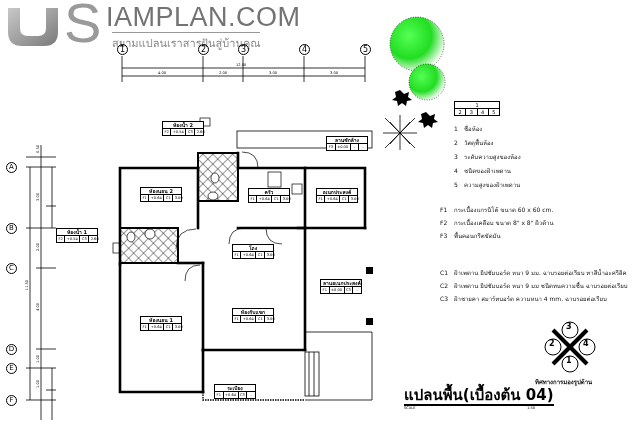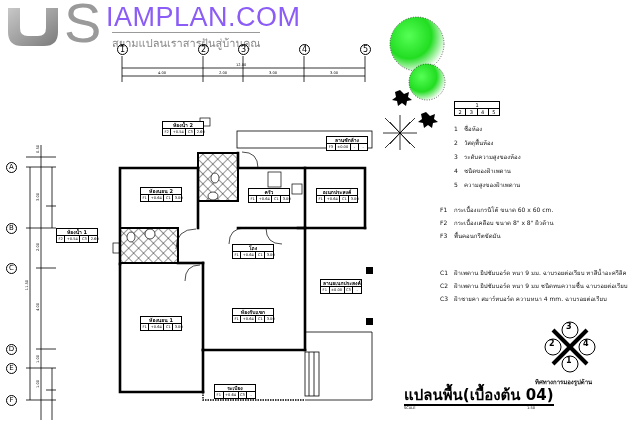--- a/index.html
+++ b/index.html
@@ -23,21 +23,21 @@
   <svg width="120" height="46">
     <defs>
       <linearGradient id="lg" x1="0" x2="1" y1="0" y2="1">
         <stop offset="0" stop-color="#c8c8c8"></stop>
           <stop offset="1" stop-color="#7a7a7a"></stop>
       </linearGradient>
     </defs>
     <path d="M2 4 h12 v20 q0 8 8 8 h10 q8 0 8 -8 v-20 h12 v24 q0 14 -14 14 h-22 q-14 0 -14 -14 z" fill="url(#lg)"></path>
   </svg>
   <div class="abs logo-s" style="left:58px;top:-10px;font-size:56px;color:#9a9a9a;line-height:58px;">S</div>
-  <div class="abs logo-s" style="left:100px;top:-2px;font-size:27px;color:#8b5cf6;letter-spacing:0.5px;line-height:30px;">IAMPLAN.COM</div>
+  <div class="abs logo-s" style="left:100px;top:-2px;font-size:27px;color:#737373;letter-spacing:0.5px;line-height:30px;">IAMPLAN.COM</div>
   <div class="abs" style="left:106px;top:28px;font-size:11px;color:#8a8a8a;white-space:nowrap;border-top:1px solid #9a9a9a;padding-top:1px;">สยามแปลนเราสารฝันสู่บ้านคุณ</div>
 </div>
 
 <svg width="640" height="435" viewBox="0 0 640 435">
   <defs>
     <pattern id="hatch" width="7" height="7" patternUnits="userSpaceOnUse" patternTransform="rotate(45)">
       <rect width="7" height="7" fill="#fff"></rect>
       <line x1="0" y1="0" x2="0" y2="7" stroke="#000" stroke-width="0.8"></line>
       <line x1="0" y1="0" x2="7" y2="0" stroke="#000" stroke-width="0.8"></line>
     </pattern>

